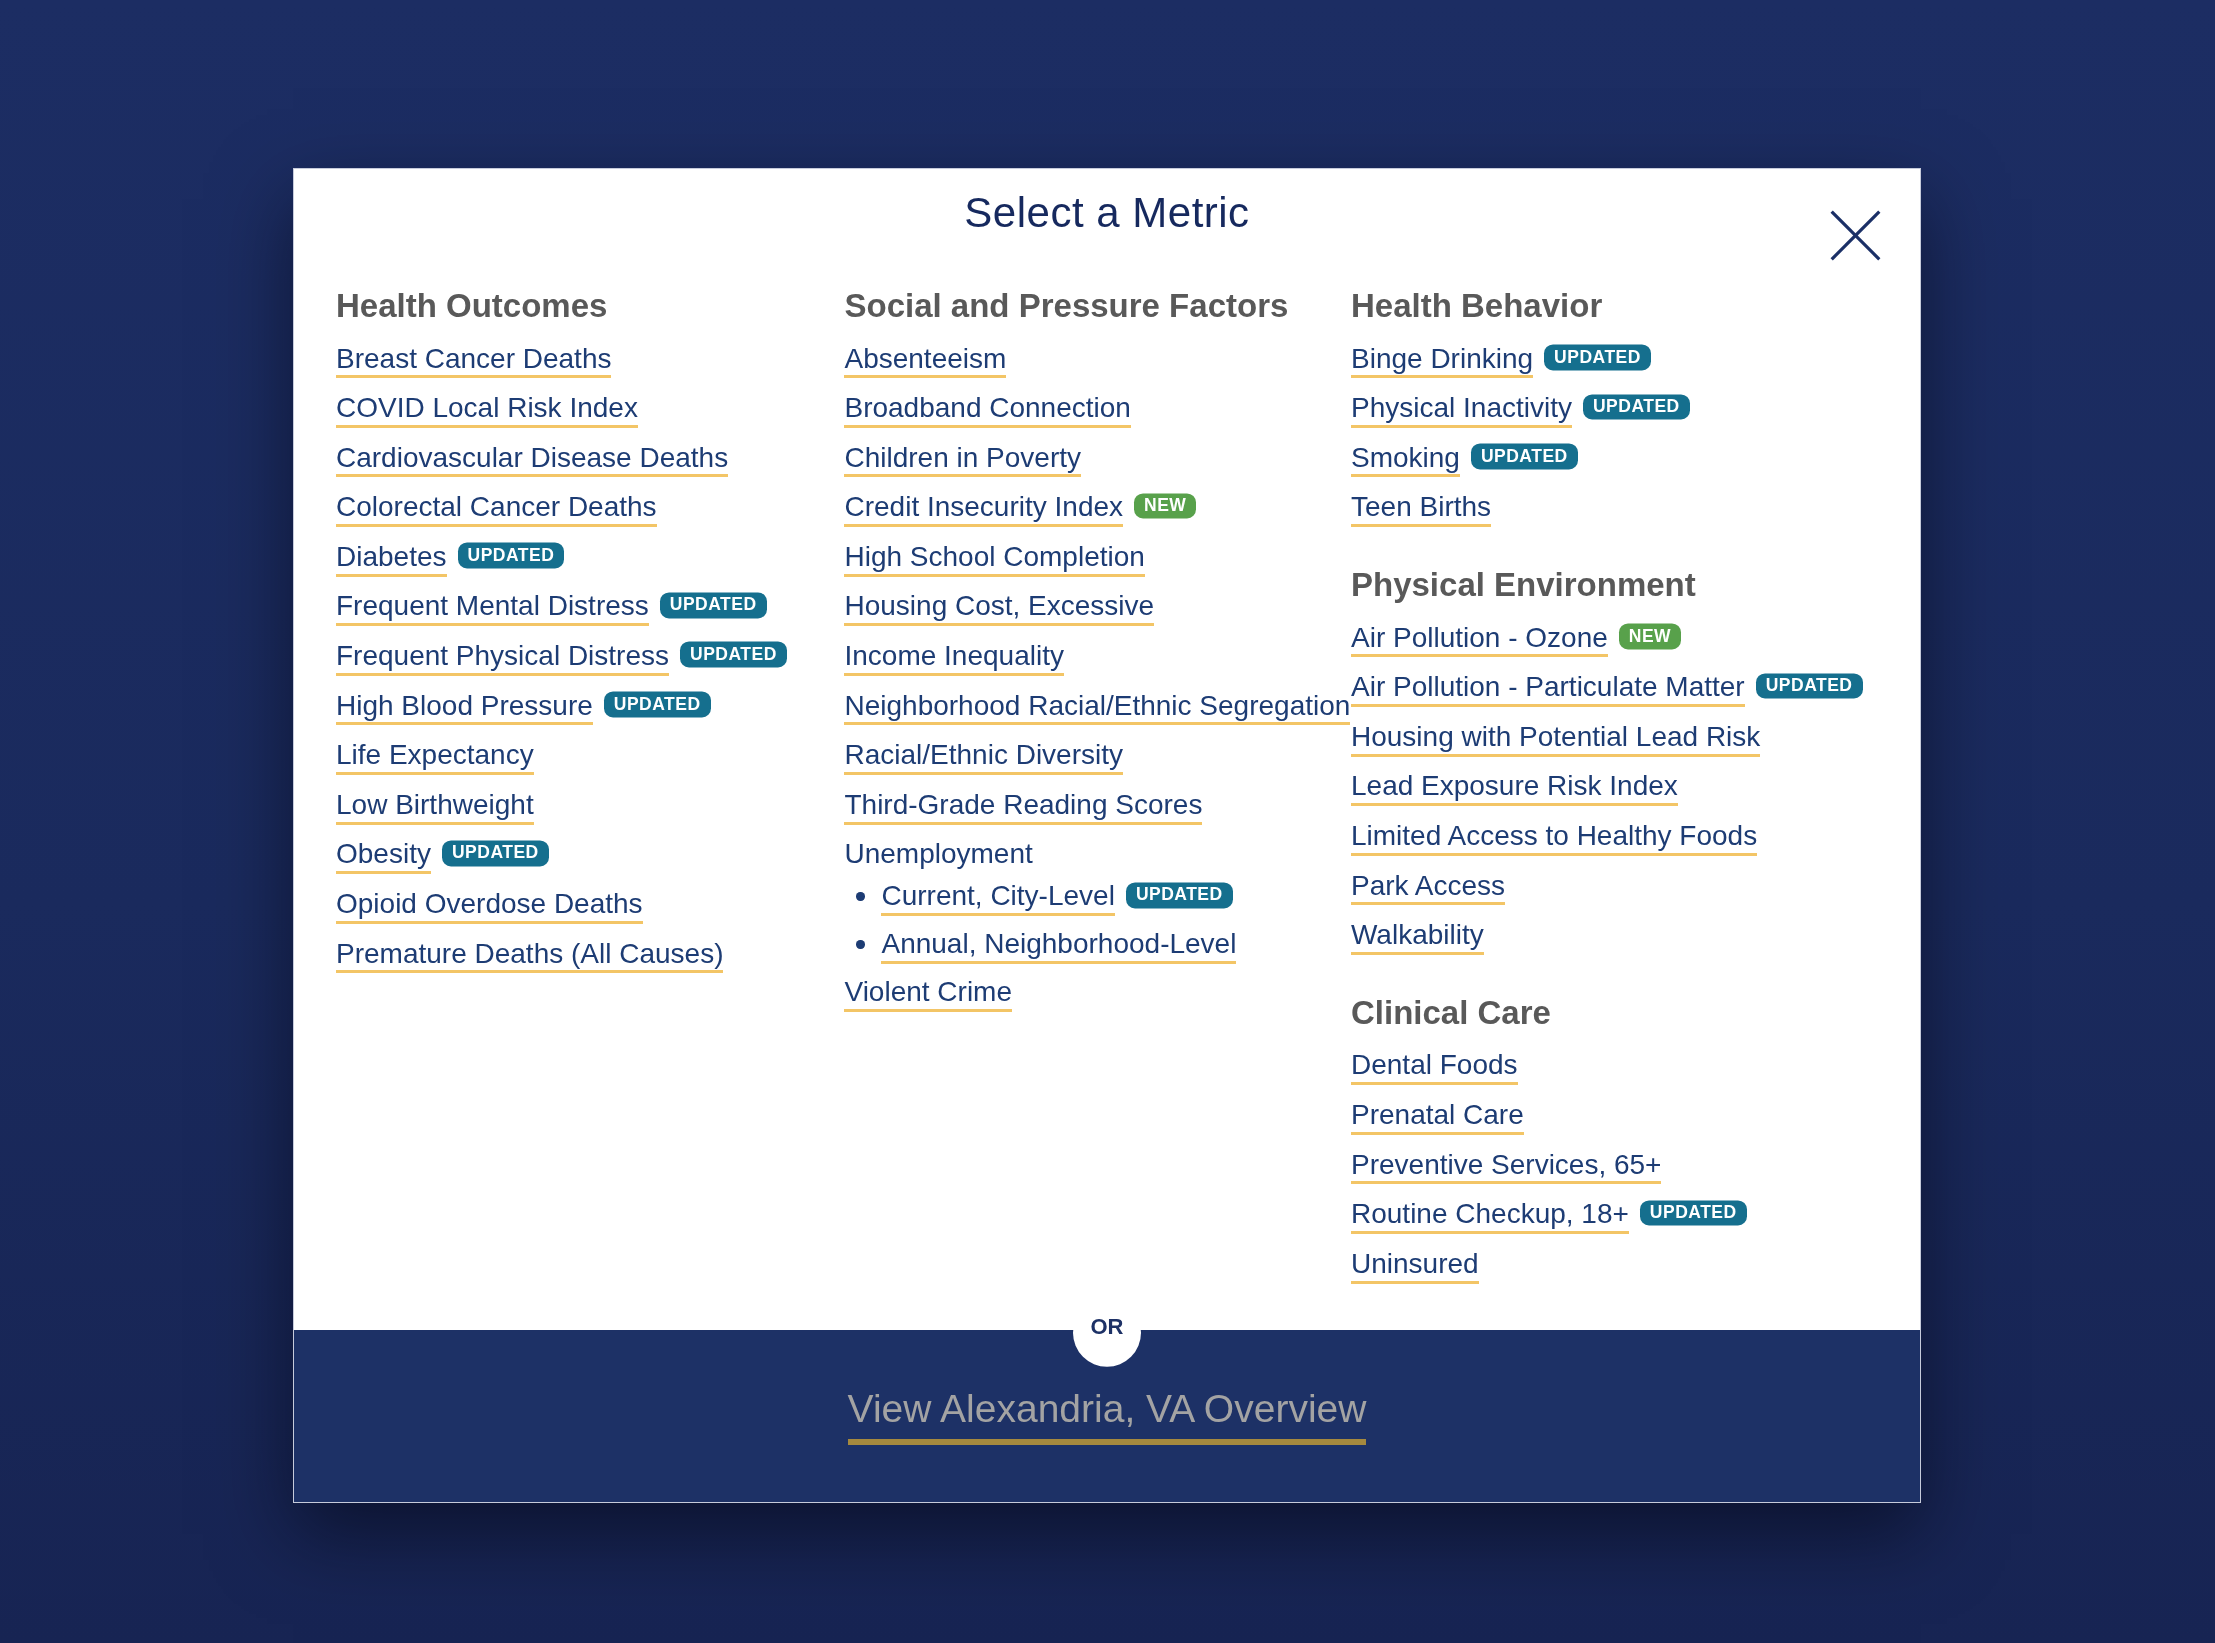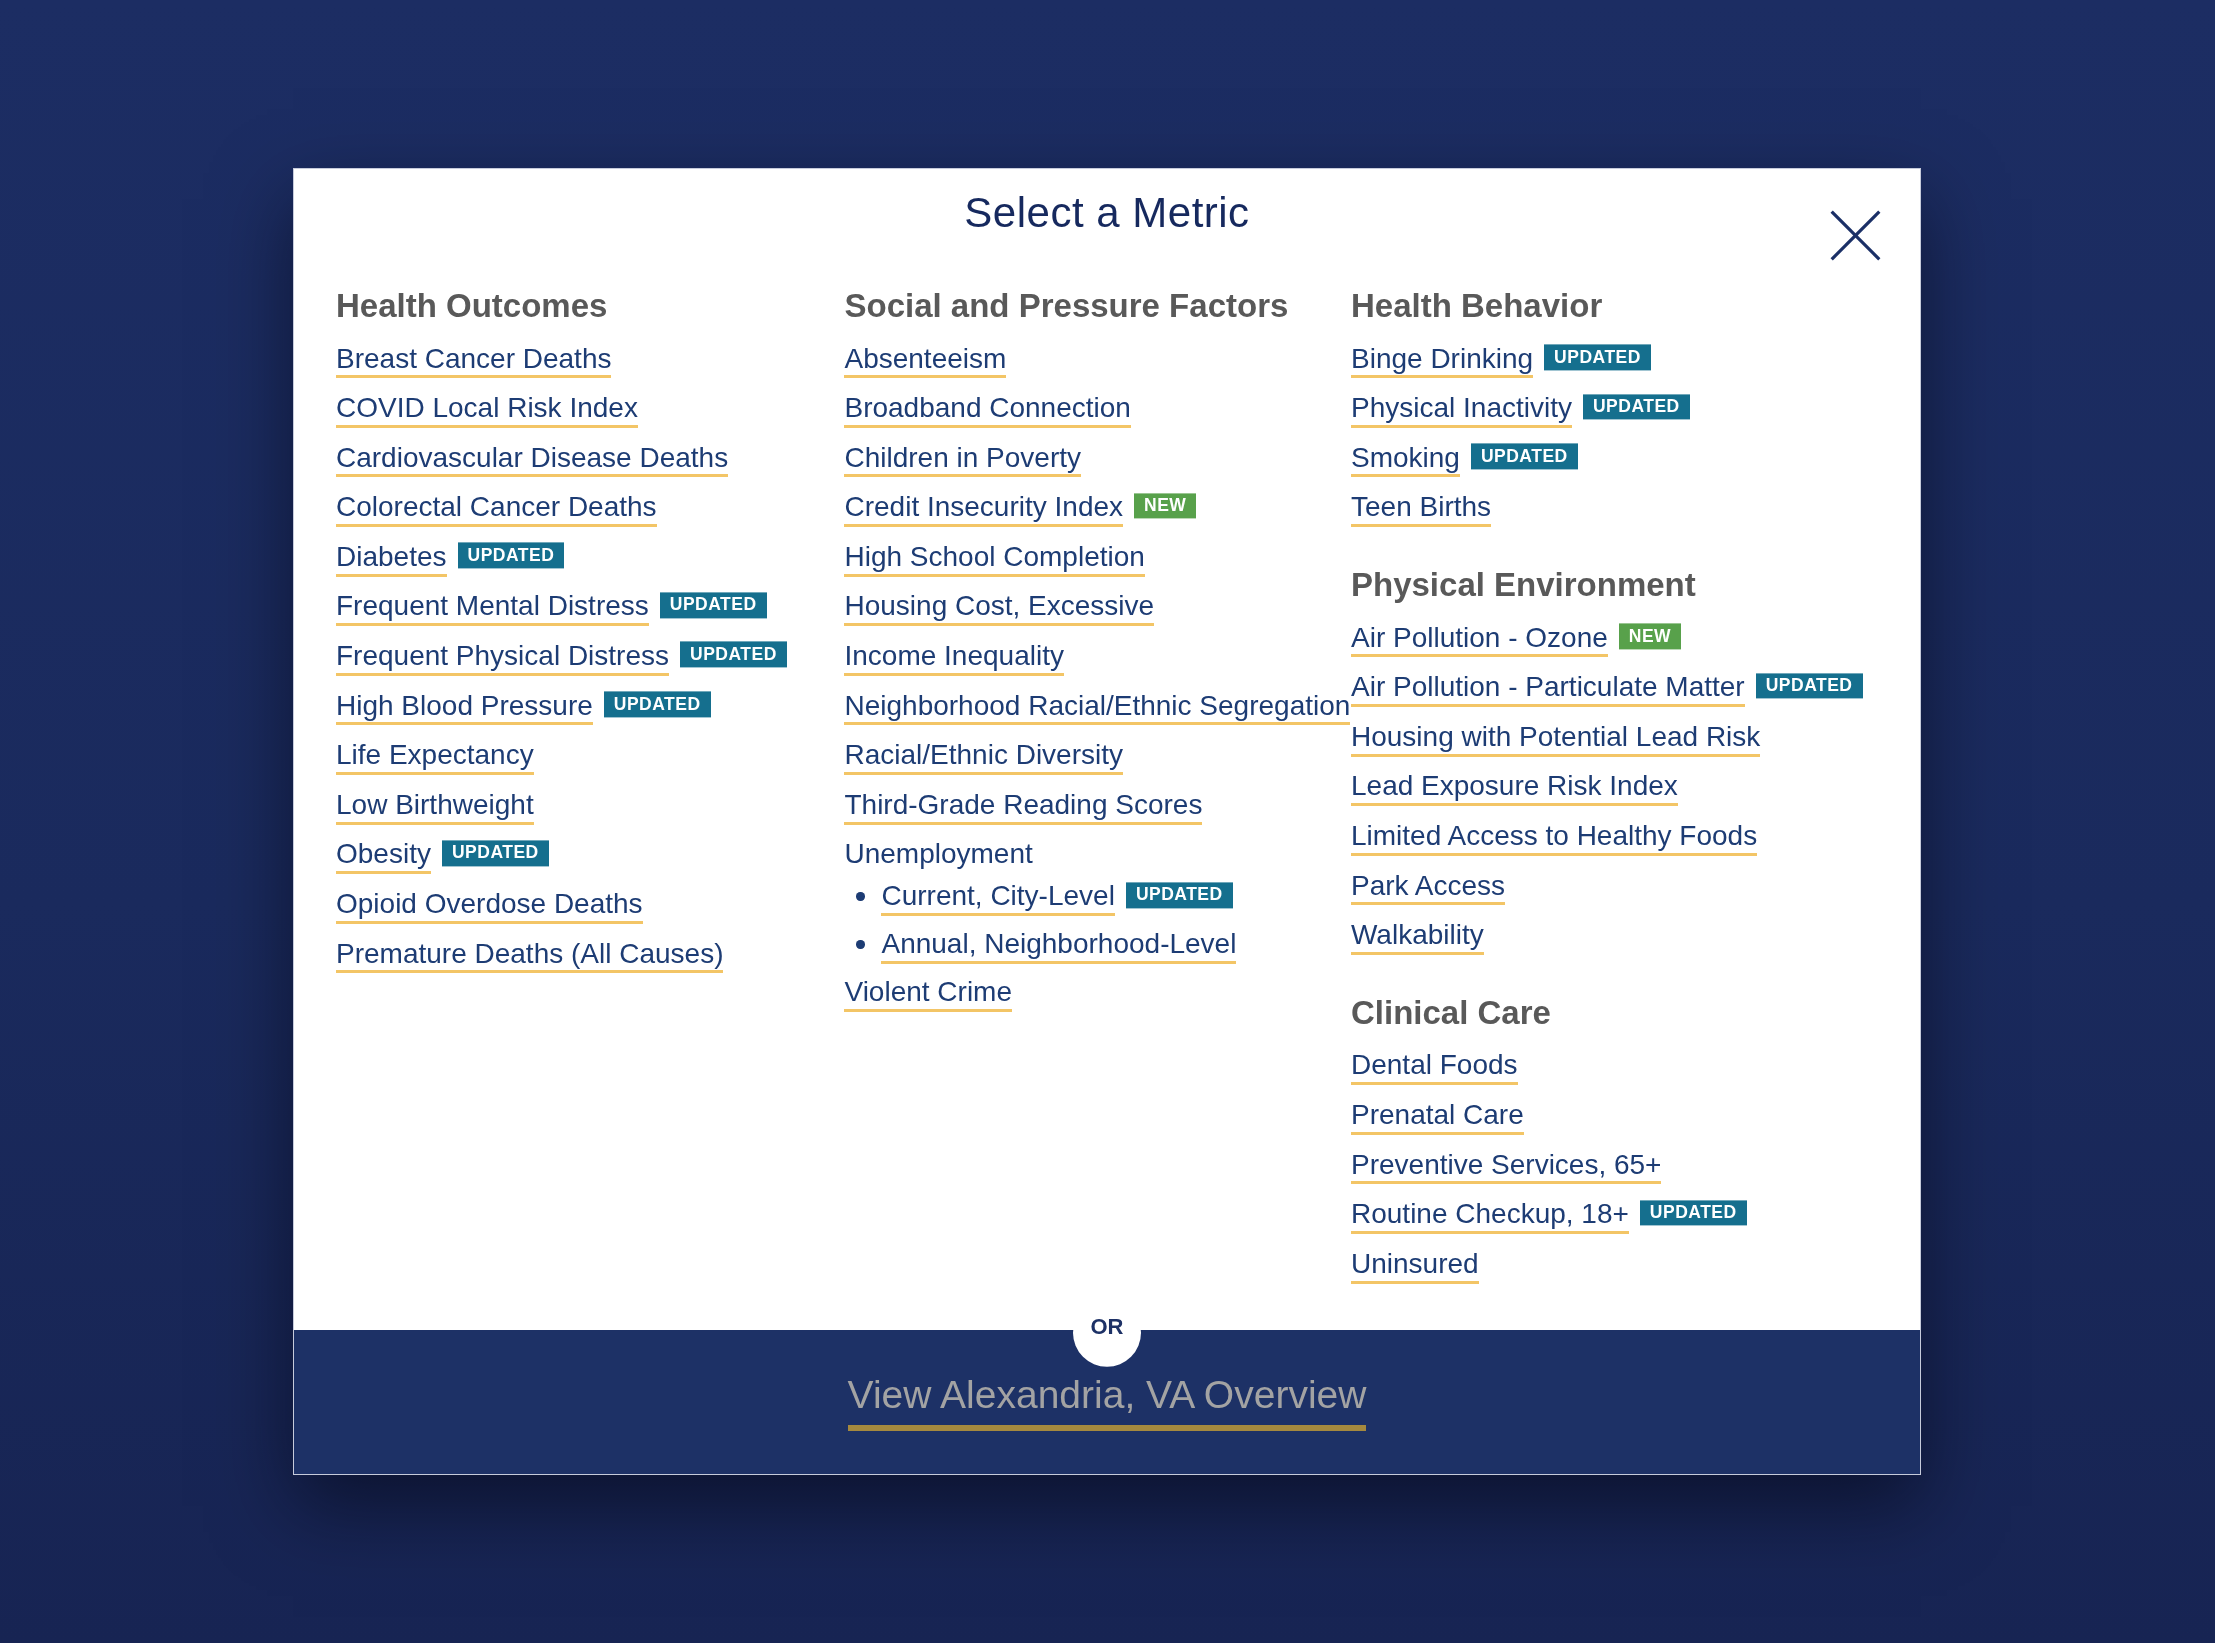--- a/index.html
+++ b/index.html
@@ -70,31 +70,31 @@
     border-bottom:3.7px solid #f3c566;
     padding-bottom:2.8px;
     display:inline-block;
   }
   span.group-label { color:#1d3c74; display:inline-block; }
 
   .badge {
     display:inline-block;
     margin-left:11px;
     padding:4.6px 10px 3.7px;
-    border-radius:0;
+    border-radius:9px;
     font-size:17.5px; font-weight:700; letter-spacing:0.5px;
     color:#ffffff; line-height:1;
     transform:translateY(-4.6px);
   }
   .badge-updated { background:#156f8e; }
   .badge-new     { background:#58a14b; }
 
   .modal-footer {
     position:relative;
-    height:144px;
+    height:172px;
     background:#1d3166;
     display:flex; align-items:center; justify-content:center;
   }
   .or-divider {
     position:absolute; left:50%; top:0;
     width:68px; height:68px;
     transform:translate(-50%,-46%);
     background:#ffffff; border-radius:50%;
     display:flex; align-items:center; justify-content:center;
   }

